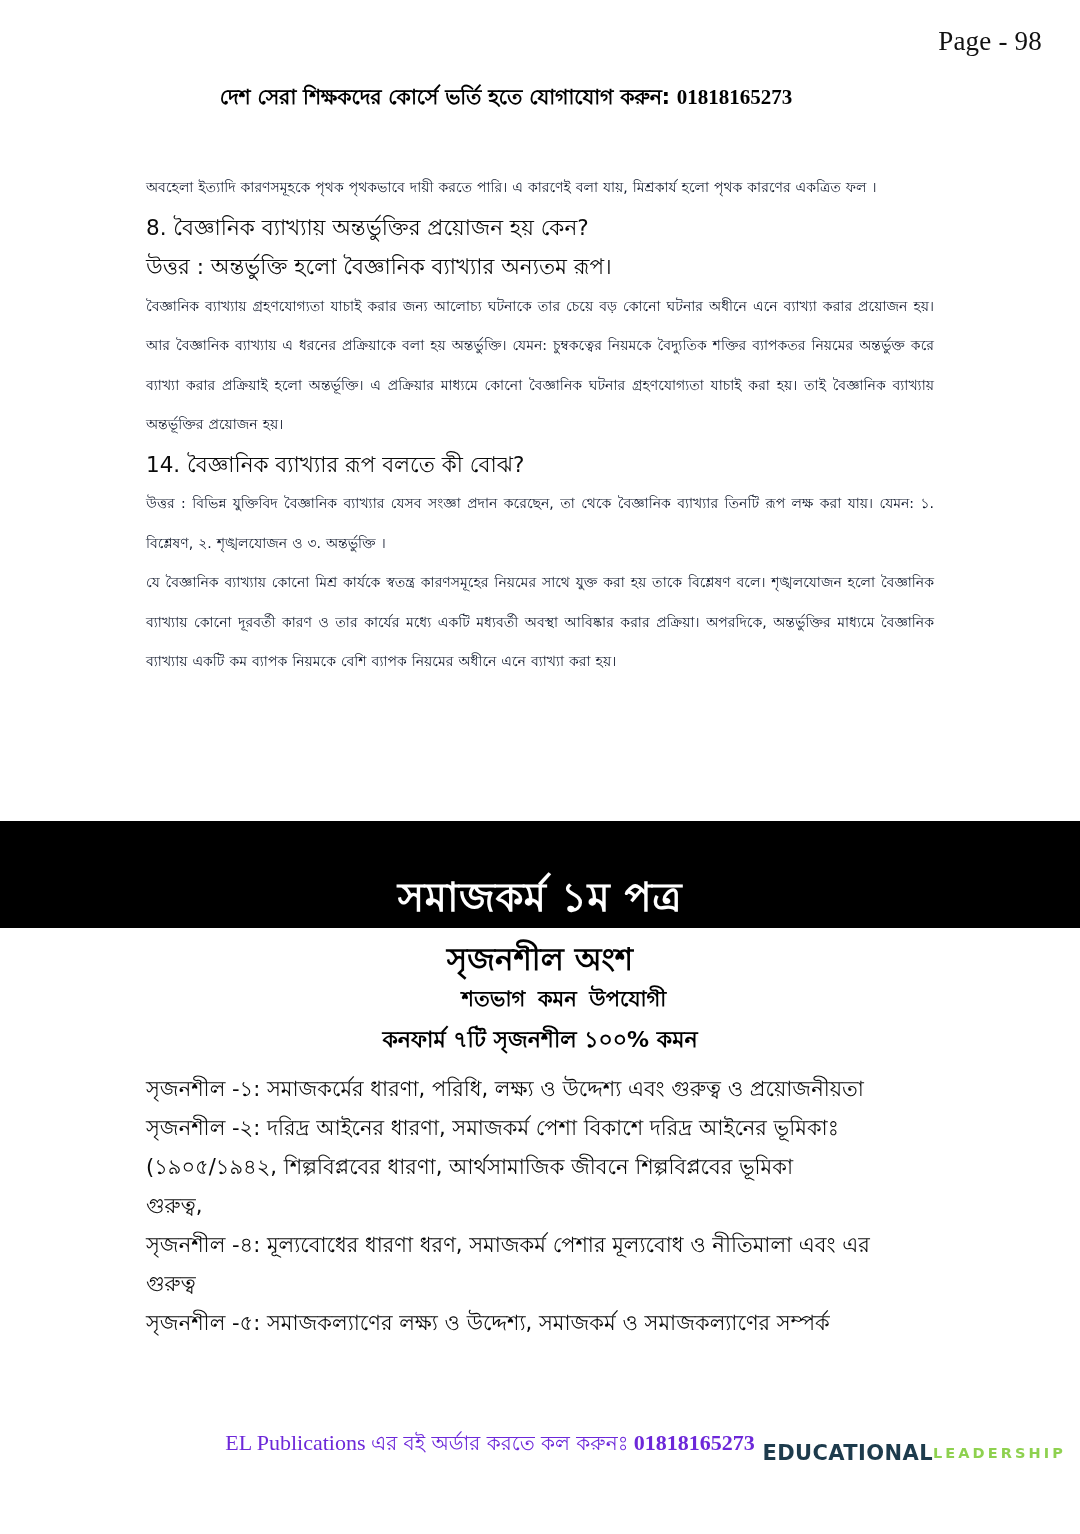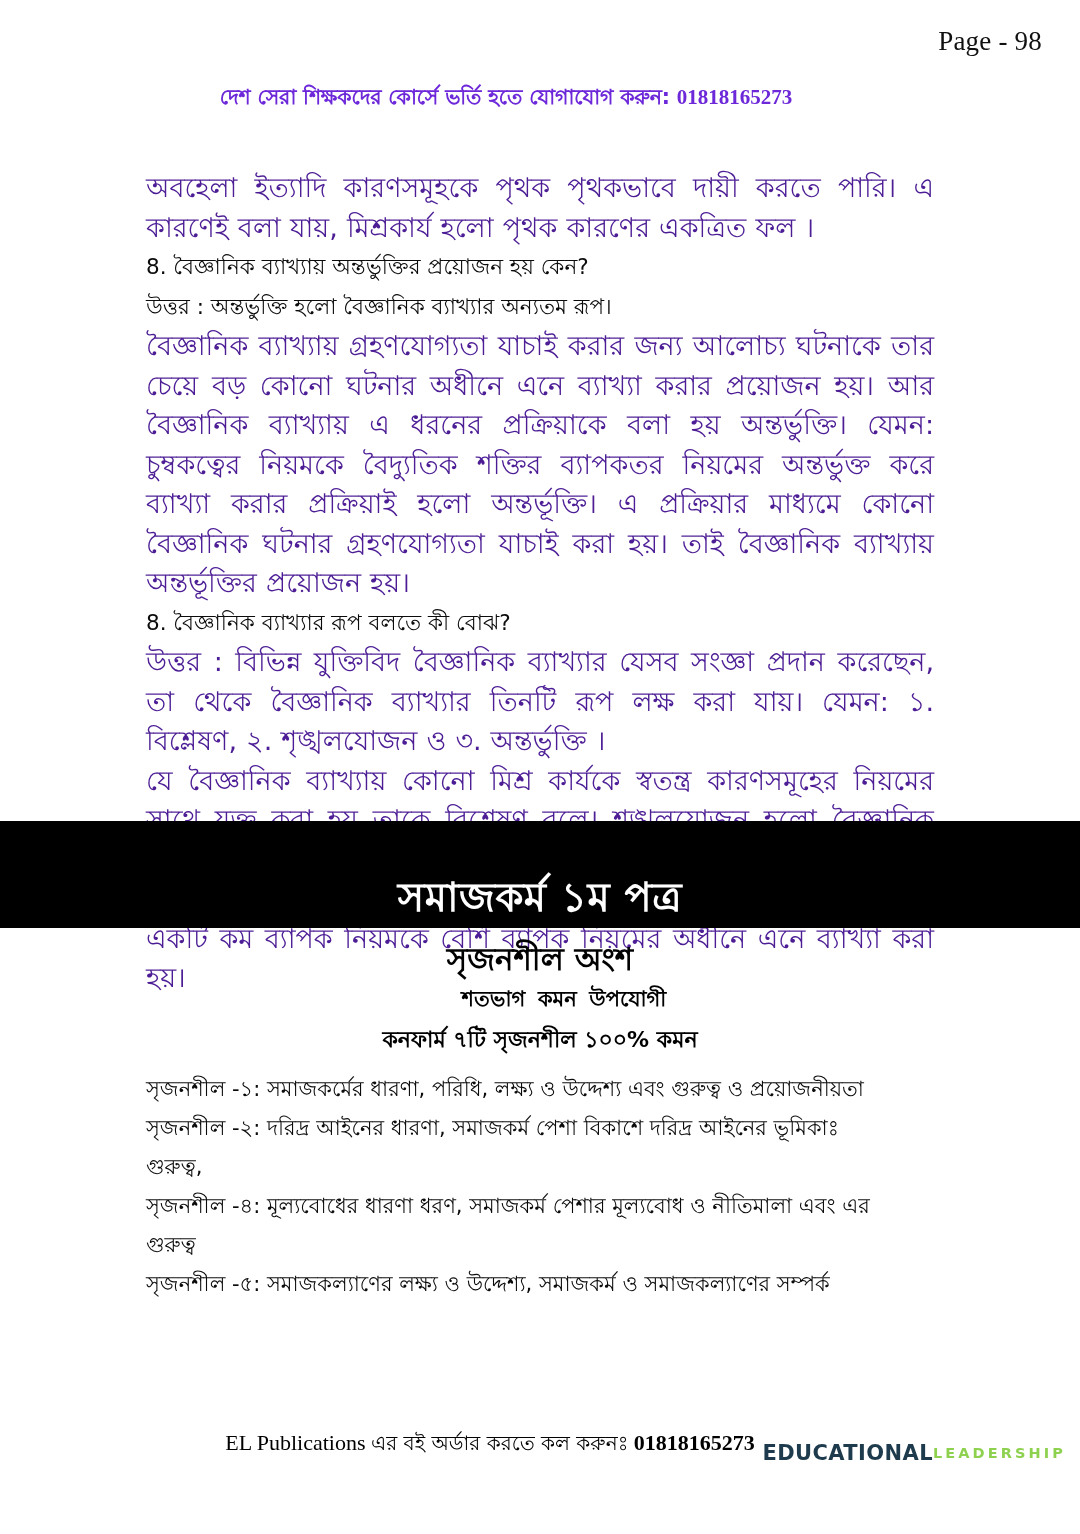--- a/index.html
+++ b/index.html
@@ -39,42 +39,42 @@
   .header-promo {
     position: absolute;
     top: 82px;
     left: 0;
     width: 1012px;
     text-align: center;
     font-family: "DejaVu Sans", "Liberation Sans", sans-serif;
     font-size: 20.5px;
     font-weight: 700;
     letter-spacing: -0.2px;
-    color: #6d28d9;
+    color: #000000;
     white-space: nowrap;
   }
   .header-promo .phone {
     font-family: "Liberation Serif", "DejaVu Serif", serif;
     font-weight: 700;
     font-size: 21px;
     letter-spacing: 0;
   }
 
   
   .body-block {
     position: absolute;
     top: 168px;
     left: 146px;
     width: 788px;
   }
   .para {
     font-family: "DejaVu Sans", "Liberation Sans", sans-serif;
-    font-size: 27px;
+    font-size: 14px;
     line-height: 39.5px;
-    color: #4c1d95;
+    color: #0f172a;
     text-align: justify;
     text-justify: inter-word;
     margin: 0;
     word-spacing: 0.5px;
   }
   .qline {
     font-family: "DejaVu Sans", "Liberation Sans", sans-serif;
     font-size: 21.5px;
     line-height: 39.5px;
     color: #0b0b0b;
@@ -159,21 +159,21 @@
 
   
   .footer-note {
     position: absolute;
     left: 120px;
     top: 1428px;
     width: 740px;
     text-align: center;
     font-family: "Liberation Serif", "DejaVu Serif", serif;
     font-size: 22px;
-    color: #000000;
+    color: #6d28d9;
     white-space: nowrap;
   }
   .footer-note .bn {
     font-family: "DejaVu Sans", "Liberation Sans", sans-serif;
     font-size: 20px;
   }
   .footer-note .phone {
     font-family: "Liberation Serif", "DejaVu Serif", serif;
     font-weight: 700;
     font-size: 22px;
@@ -225,38 +225,39 @@
   <div class="header-promo">
     <span>দেশ সেরা শিক্ষকদের কোর্সে ভর্তি হতে যোগাযোগ করুন:</span>
     <span class="phone">01818165273</span>
   </div>
 
   <div class="body-block">
     <p class="para">অবহেলা ইত্যাদি কারণসমূহকে পৃথক পৃথকভাবে দায়ী করতে পারি। এ কারণেই বলা যায়, মিশ্রকার্য হলো পৃথক কারণের একত্রিত ফল ।</p>
     <p class="qline">8. বৈজ্ঞানিক ব্যাখ্যায় অন্তর্ভুক্তির প্রয়োজন হয় কেন?</p>
     <p class="qline">উত্তর : অন্তর্ভুক্তি হলো বৈজ্ঞানিক ব্যাখ্যার অন্যতম রূপ।</p>
     <p class="para">বৈজ্ঞানিক ব্যাখ্যায় গ্রহণযোগ্যতা যাচাই করার জন্য আলোচ্য ঘটনাকে তার চেয়ে বড় কোনো ঘটনার অধীনে এনে ব্যাখ্যা করার প্রয়োজন হয়। আর বৈজ্ঞানিক ব্যাখ্যায় এ ধরনের প্রক্রিয়াকে বলা হয় অন্তর্ভুক্তি। যেমন: চুম্বকত্বের নিয়মকে বৈদ্যুতিক শক্তির ব্যাপকতর নিয়মের অন্তর্ভুক্ত করে ব্যাখ্যা করার প্রক্রিয়াই হলো অন্তর্ভূক্তি। এ প্রক্রিয়ার মাধ্যমে কোনো বৈজ্ঞানিক ঘটনার গ্রহণযোগ্যতা যাচাই করা হয়। তাই বৈজ্ঞানিক ব্যাখ্যায় অন্তর্ভূক্তির প্রয়োজন হয়।</p>
-    <p class="qline">8. বৈজ্ঞানিক ব্যাখ্যার রূপ বলতে কী বোঝ?</p>
+    <p class="qline">14. বৈজ্ঞানিক ব্যাখ্যার রূপ বলতে কী বোঝ?</p>
     <p class="para">উত্তর : বিভিন্ন যুক্তিবিদ বৈজ্ঞানিক ব্যাখ্যার যেসব সংজ্ঞা প্রদান করেছেন, তা থেকে বৈজ্ঞানিক ব্যাখ্যার তিনটি রূপ লক্ষ করা যায়। যেমন: ১. বিশ্লেষণ, ২. শৃঙ্খলযোজন ও ৩. অন্তর্ভুক্তি ।</p>
     <p class="para">যে বৈজ্ঞানিক ব্যাখ্যায় কোনো মিশ্র কার্যকে স্বতন্ত্র কারণসমূহের নিয়মের সাথে যুক্ত করা হয় তাকে বিশ্লেষণ বলে। শৃঙ্খলযোজন হলো বৈজ্ঞানিক ব্যাখ্যায় কোনো দূরবর্তী কারণ ও তার কার্যের মধ্যে একটি মধ্যবর্তী অবস্থা আবিষ্কার করার প্রক্রিয়া। অপরদিকে, অন্তর্ভুক্তির মাধ্যমে বৈজ্ঞানিক ব্যাখ্যায় একটি কম ব্যাপক নিয়মকে বেশি ব্যাপক নিয়মের অধীনে এনে ব্যাখ্যা করা হয়।</p>
   </div>
 
   <div class="banner">
     <div class="banner-title">সমাজকর্ম ১ম পত্র</div>
   </div>
 
   <div class="section-head">
     <div class="section-title">সৃজনশীল অংশ</div>
     <div class="section-sub">শতভাগ কমন উপযোগী</div>
     <div class="section-sub2">কনফার্ম ৭টি সৃজনশীল ১০০% কমন</div>
   </div>
 
   <div class="cq-list">
     <p class="cq-item">সৃজনশীল -১: সমাজকর্মের ধারণা, পরিধি, লক্ষ্য ও উদ্দেশ্য এবং গুরুত্ব ও প্রয়োজনীয়তা</p>
     <p class="cq-item">সৃজনশীল -২: দরিদ্র আইনের ধারণা, সমাজকর্ম পেশা বিকাশে দরিদ্র আইনের ভূমিকাঃ</p>
+    <p class="cq-item">(১৯০৫/১৯৪২, শিল্পবিপ্লবের ধারণা,     আর্থসামাজিক জীবনে শিল্পবিপ্লবের ভূমিকা</p>
     <p class="cq-item">গুরুত্ব,</p>
     <p class="cq-item">সৃজনশীল -৪: মূল্যবোধের ধারণা ধরণ, সমাজকর্ম পেশার মূল্যবোধ ও নীতিমালা এবং এর</p>
     <p class="cq-item">গুরুত্ব</p>
     <p class="cq-item">সৃজনশীল -৫: সমাজকল্যাণের লক্ষ্য ও উদ্দেশ্য, সমাজকর্ম ও সমাজকল্যাণের সম্পর্ক</p>
   </div>
 
   <div class="footer-note">
     <span>EL Publications</span>
     <span class="bn">এর বই অর্ডার করতে কল করুনঃ</span>
     <span class="phone">01818165273</span>

